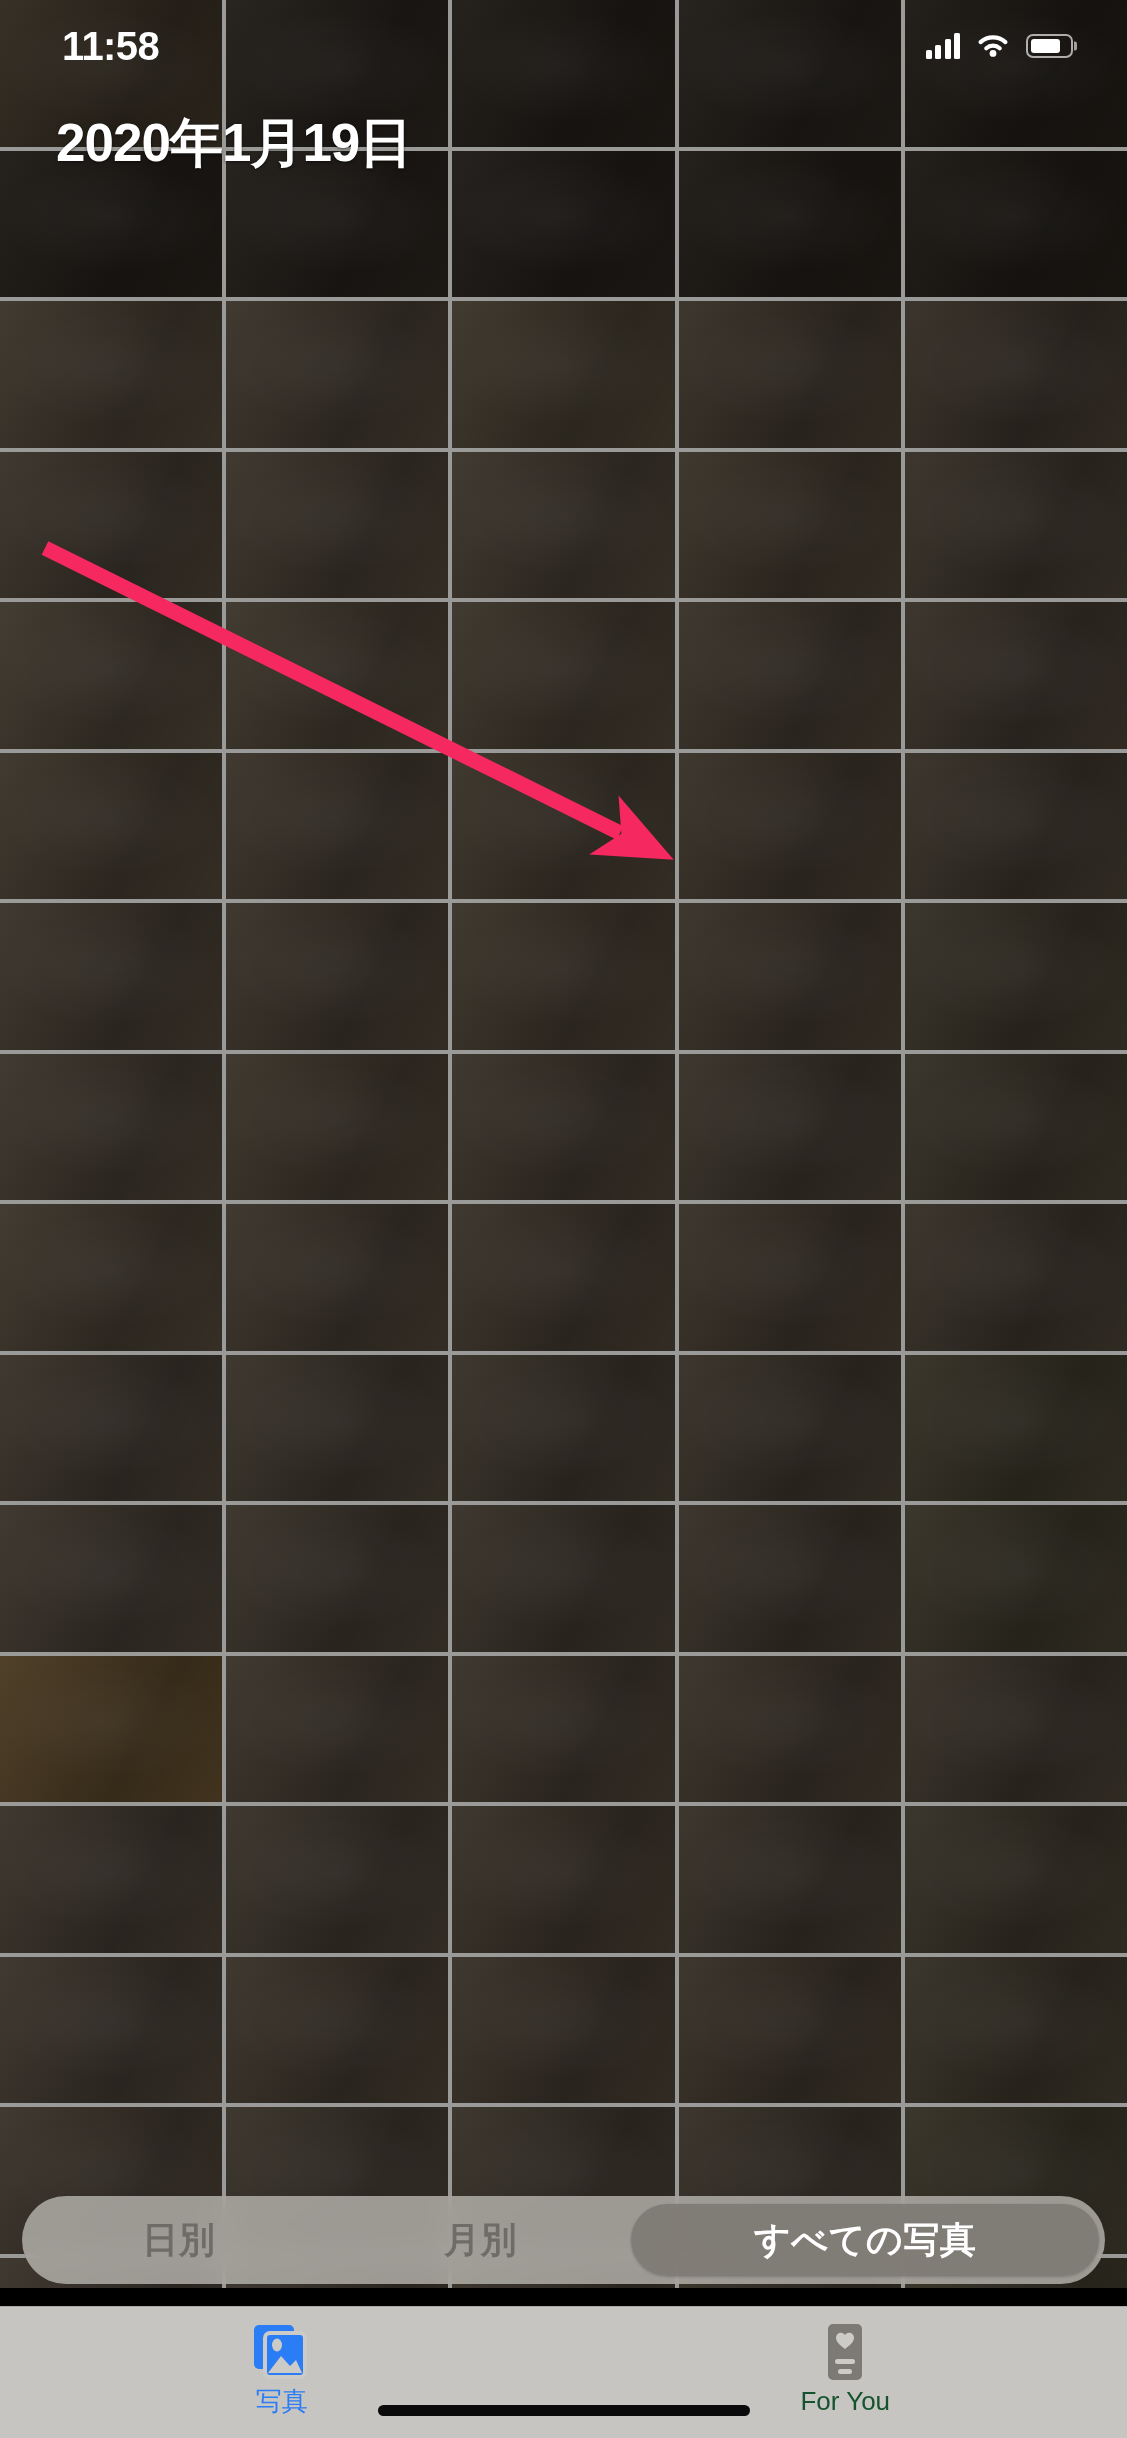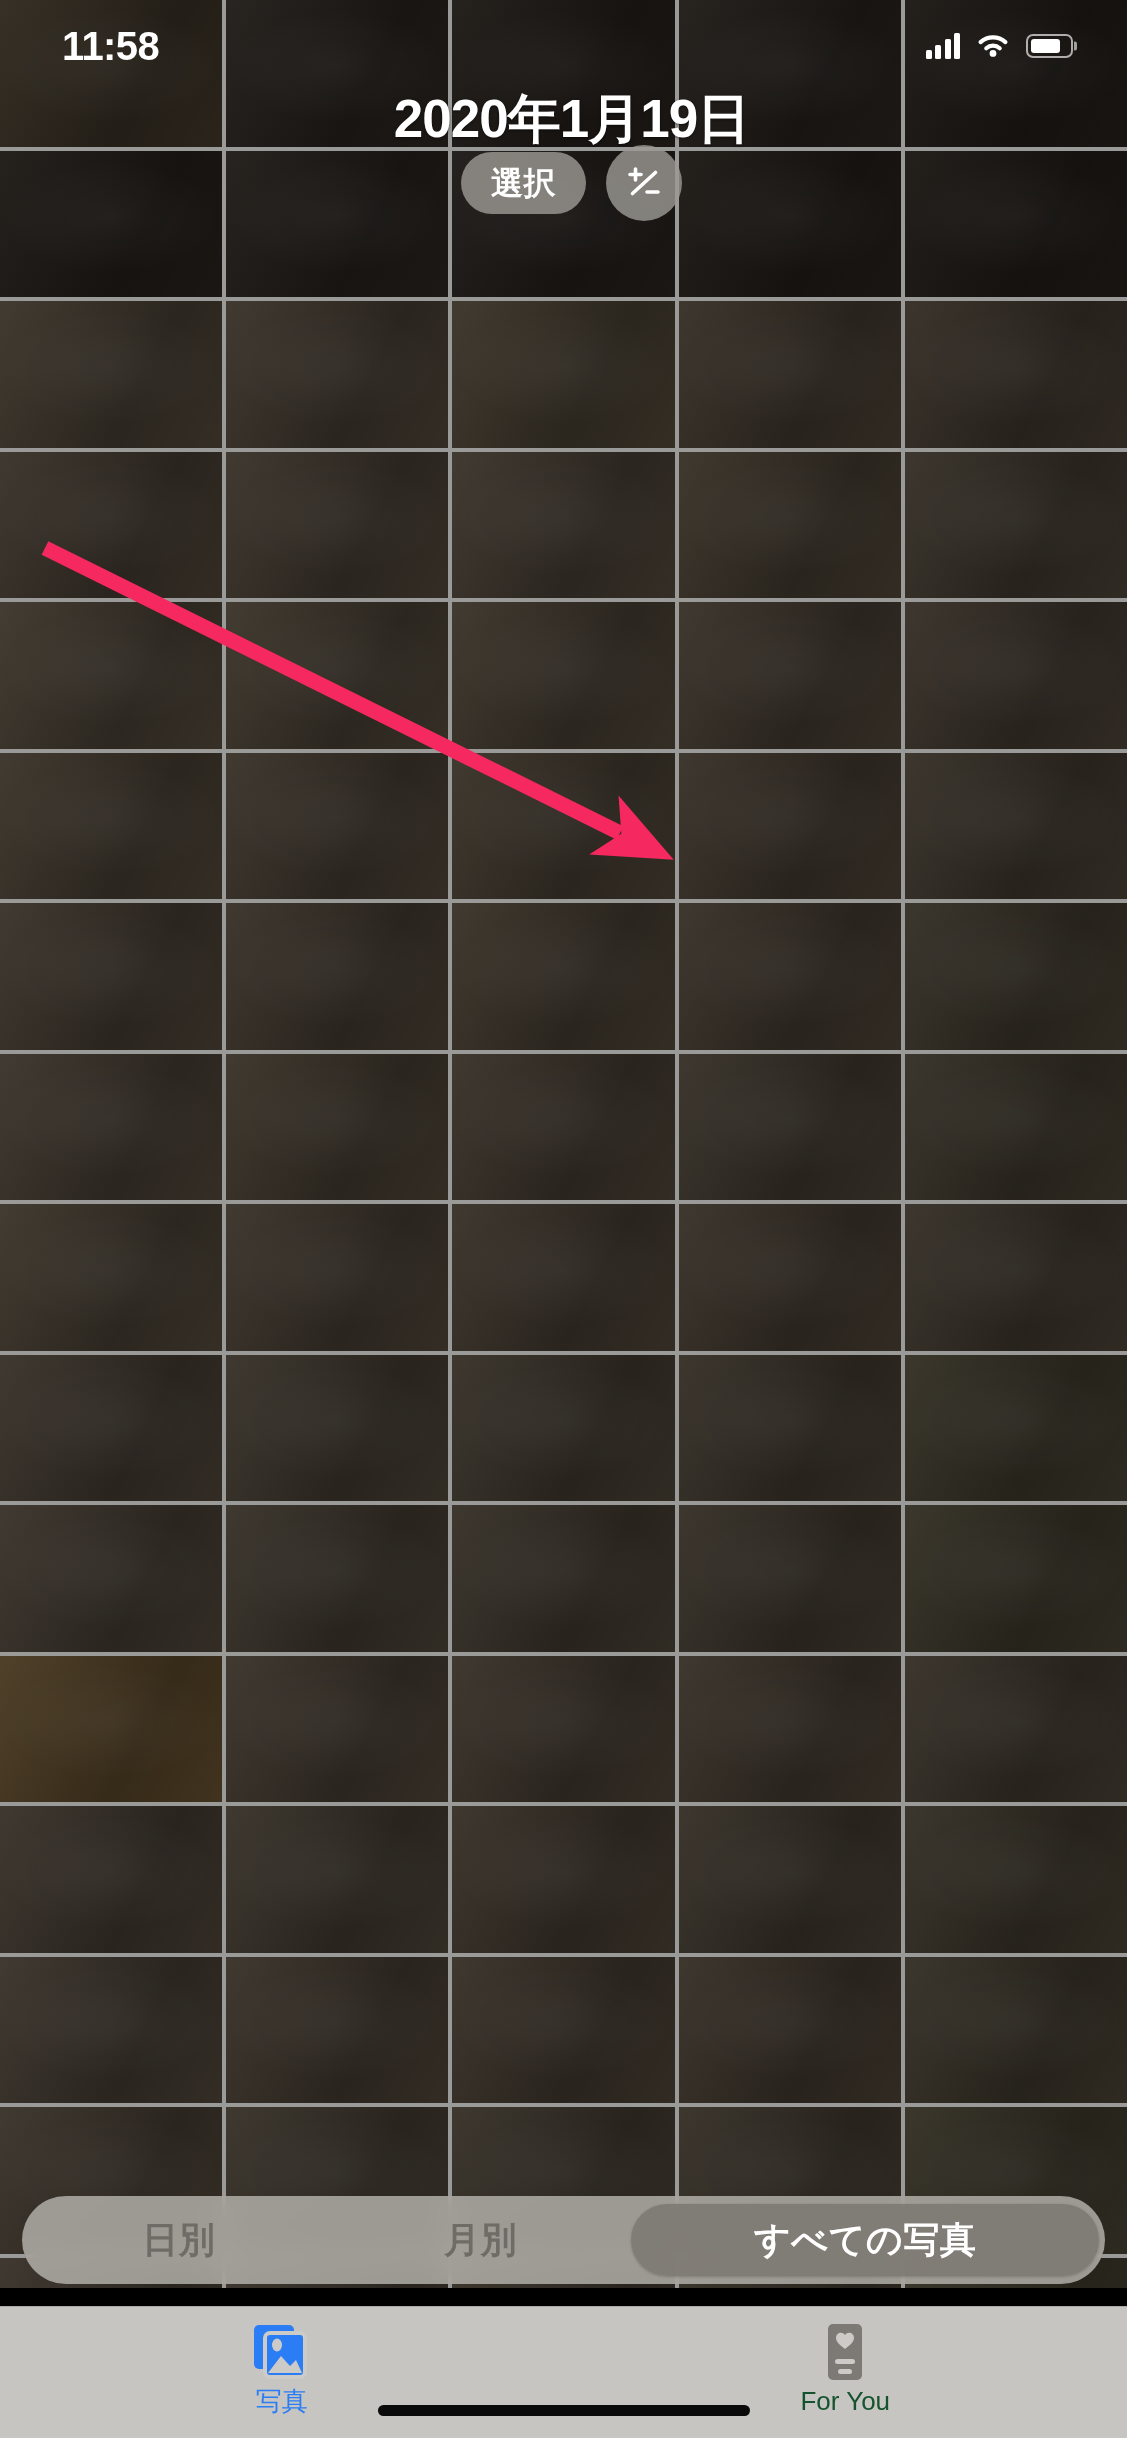--- a/index.html
+++ b/index.html
@@ -58,21 +58,21 @@
   .batt span{ display:block; height:100%; width:78%; background:#fff; border-radius:3px; }
   .batt::after{
     content:""; position:absolute; right:-6px; top:50%; transform:translateY(-50%);
     width:3.4px; height:9px; background:rgba(255,255,255,.6); border-radius:0 2px 2px 0;
   }
 
   
   #nav-bar{
     position:absolute; left:0; top:92px; width:1127px; height:100px;
     display:flex; align-items:center; justify-content:space-between;
-    padding:0 40px 0 56px; z-index:40;flex-direction:column;
+    padding:0 29px 0 56px; z-index:40;
   }
   #page-title{
     color:#fff; font-size:53px; font-weight:700; letter-spacing:-1px;
     line-height:1; text-shadow:0 1px 3px rgba(0,0,0,.55);
   }
   #nav-actions{ display:flex; align-items:center; gap:20px; }
   #select-button{
     background:rgba(155,152,147,.82);
     color:#fff; font-size:32px; font-weight:600;
     padding:15px 30px; border-radius:36px; border:none;
@@ -233,31 +233,20 @@
       <path d="M5.6 9.1a18.6 18.6 0 0 1 24.8 0" stroke="#fff" stroke-width="4.2" fill="none" stroke-linecap="round"></path>
     </svg>
     <div class="batt">
         <span></span>
       </div>
   </div>
 </div>
 
 <div id="nav-bar">
   <div id="page-title">2020年1月19日</div>
-  <div id="nav-actions">
-    <button id="select-button">選択</button>
-    <div id="zoom-button">
-      <svg width="46" height="46" viewBox="0 0 46 46">
-        <line x1="11.5" y1="33.5" x2="34.5" y2="12.5" stroke="#fff" stroke-width="3.6" stroke-linecap="round"></line>
-        <line x1="9" y1="14.5" x2="20" y2="14.5" stroke="#fff" stroke-width="3.6" stroke-linecap="round"></line>
-        <line x1="14.5" y1="9" x2="14.5" y2="20" stroke="#fff" stroke-width="3.6" stroke-linecap="round"></line>
-        <line x1="26" y1="32" x2="37" y2="32" stroke="#fff" stroke-width="3.6" stroke-linecap="round"></line>
-      </svg>
-    </div>
-  </div>
 </div>
 
 <svg id="annotation-arrow" viewBox="0 0 1127 2438">
   <defs>
     <marker id="arrowhead" markerWidth="5.2" markerHeight="4.4" refX="1.2" refY="2.2" orient="auto">
       <path d="M0,0 L5.2,2.2 L0,4.4 L1.3,2.2 Z" fill="#f5285f"></path>
     </marker>
   </defs>
   <line x1="45" y1="548" x2="620" y2="833" stroke="#f5285f" stroke-width="15" stroke-linecap="butt" marker-end="url(#arrowhead)"></line>
 </svg>

